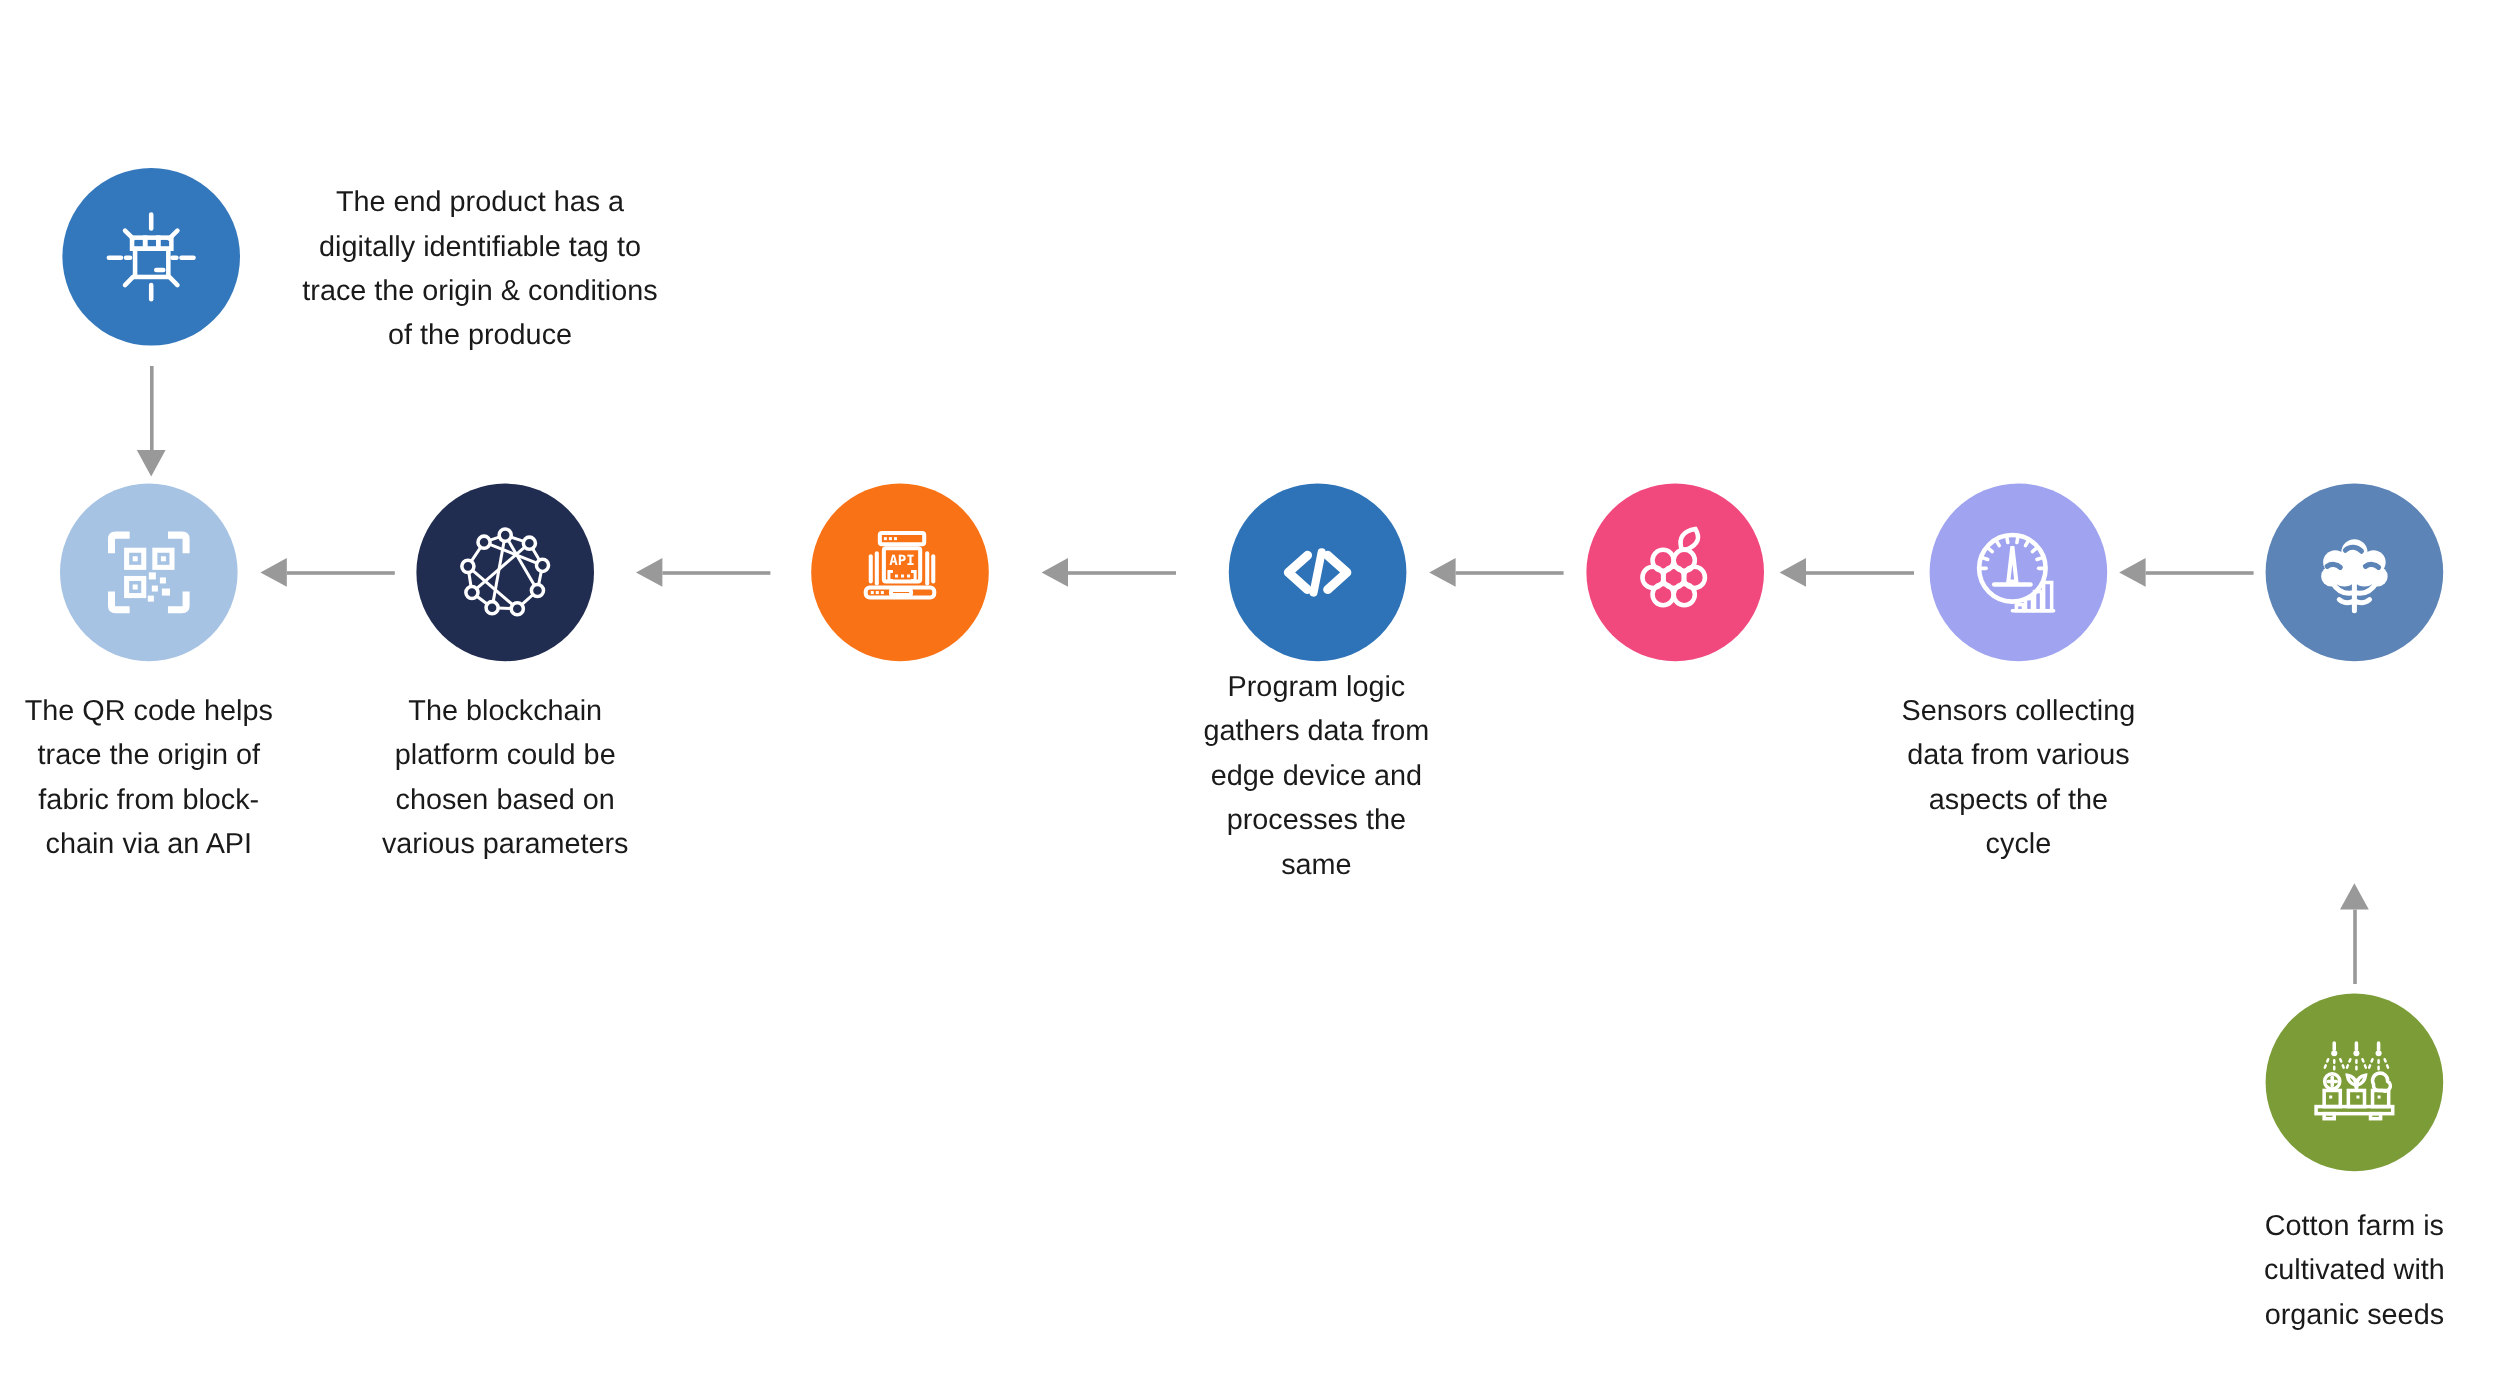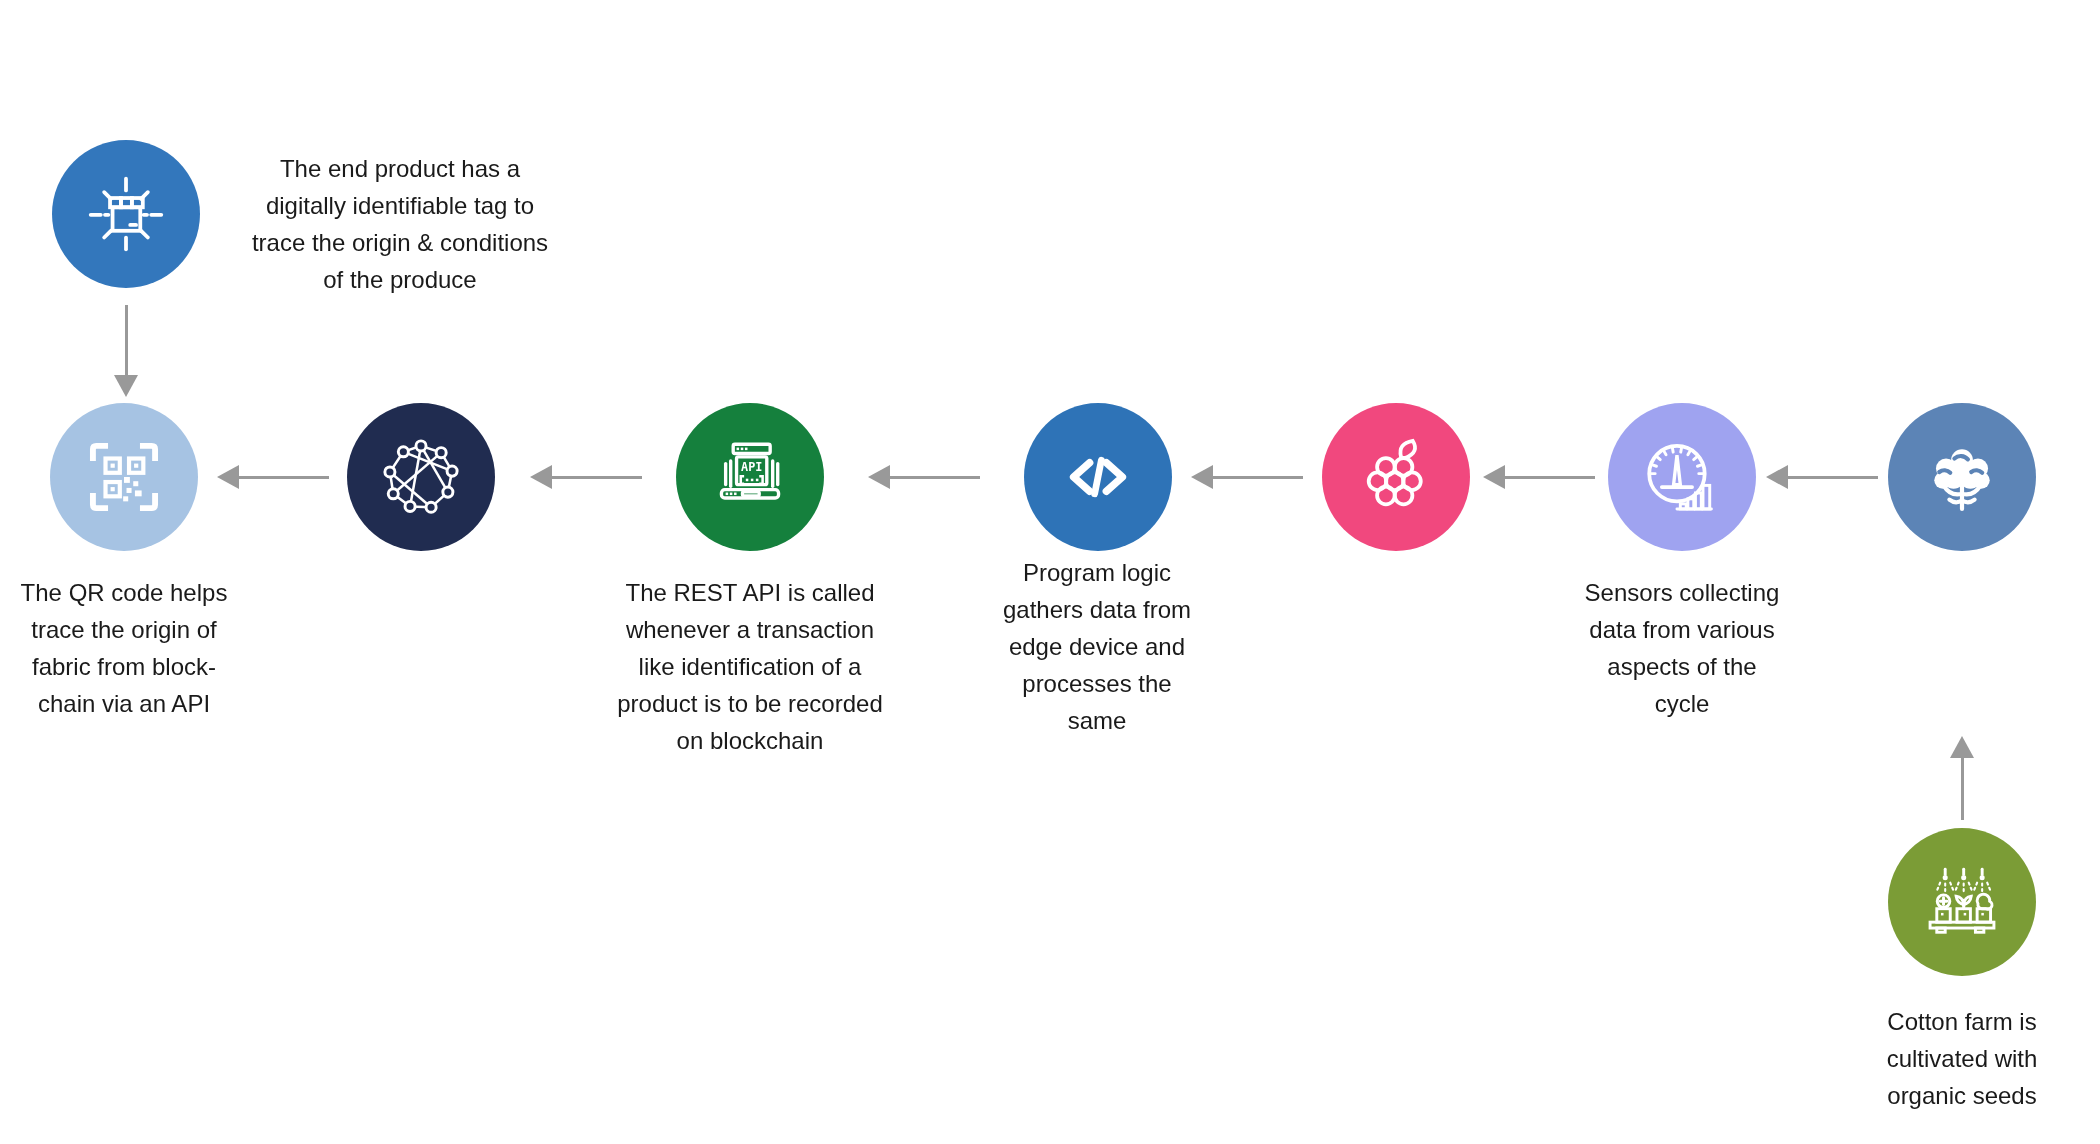--- a/index.html
+++ b/index.html
@@ -138,27 +138,31 @@
           <circle cx="87" cy="43" r="6"></circle>
         <circle cx="82" cy="68" r="6"></circle>
           <circle cx="62" cy="86" r="6"></circle>
           <circle cx="37" cy="85" r="6"></circle>
         <circle cx="17" cy="70" r="6"></circle>
           <circle cx="13" cy="44" r="6"></circle>
           <circle cx="29" cy="20" r="6"></circle>
       </g>
     </svg>
   </div>
+  <div class="caption t-block">The blockchain
+platform could be
+chosen based on
+various parameters</div>
 
   <div class="h-arrow a2">
       <span class="head"></span>
       <span class="shaft"></span>
     </div>
 
-  <div class="circle c-api" style="background-color: #15803d;">
+  <div class="circle c-api" style="background-color: #f97316;">
     <svg width="84" height="84" viewBox="0 0 100 100">
       <g fill="none" stroke="#fff" stroke-width="4" stroke-linecap="round">
         <rect x="30" y="11" width="44" height="11" rx="2"></rect>
         <rect x="34" y="26" width="36" height="33" rx="2"></rect>
         <path d="M27,31 v30"></path>
           <path d="M21,34 v25"></path>
         <path d="M77,31 v30"></path>
           <path d="M83,34 v25"></path>
         <rect x="16" y="65" width="68" height="10" rx="4"></rect>
         <rect x="41" y="67.5" width="20" height="5" rx="2"></rect>
@@ -174,25 +178,20 @@
       <text x="52" y="43" text-anchor="middle" fill="#fff" stroke="none" font-family="'DejaVu Sans Mono',monospace" font-size="14" font-weight="bold">API</text>
       <g stroke="#fff" stroke-width="3" fill="none">
         <path d="M43,49 h-4 v9 h4"></path>
           <path d="M61,49 h4 v9 h-4"></path>
         <line x1="45" y1="53.5" x2="48" y2="53.5"></line>
           <line x1="51" y1="53.5" x2="54" y2="53.5"></line>
           <line x1="57" y1="53.5" x2="60" y2="53.5"></line>
       </g>
     </svg>
   </div>
-  <div class="caption t-api">The REST API is called
-whenever a transaction
-like identification of a
-product is to be recorded
-on blockchain</div>
 
   <div class="h-arrow a3">
       <span class="head"></span>
       <span class="shaft"></span>
     </div>
 
   <div class="circle c-code" style="background-color: rgb(46, 115, 183);">
     <svg width="84" height="84" viewBox="0 0 100 100" fill="none" stroke="#fff" stroke-linecap="round" stroke-linejoin="round">
       <polyline points="40,33 21,50 40,67" stroke-width="9"></polyline>
       <polyline points="60,33 79,50 60,67" stroke-width="9"></polyline>

